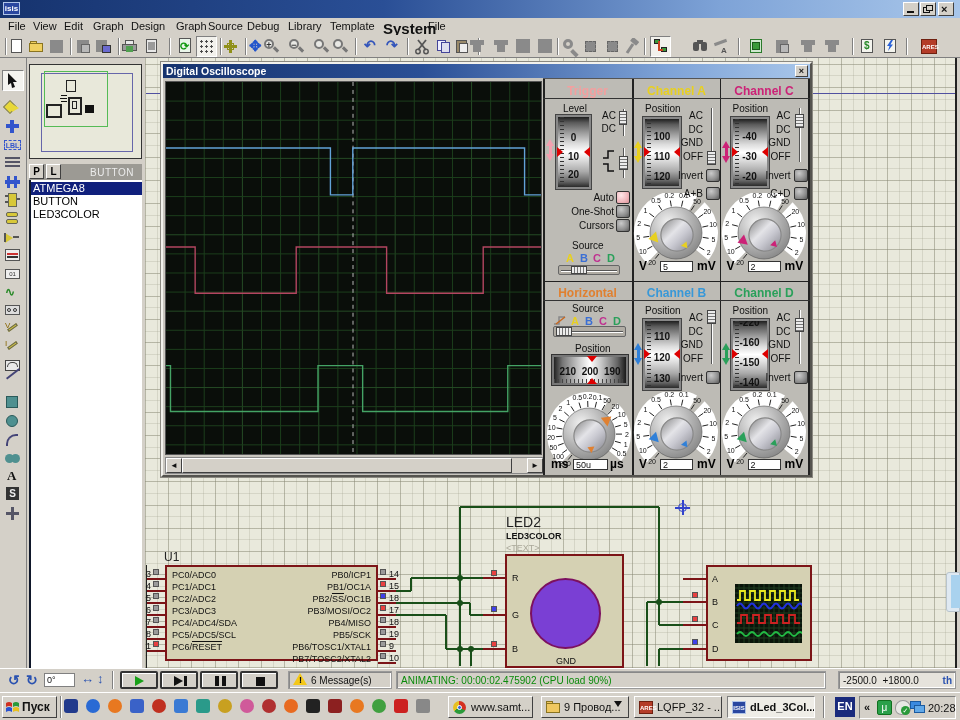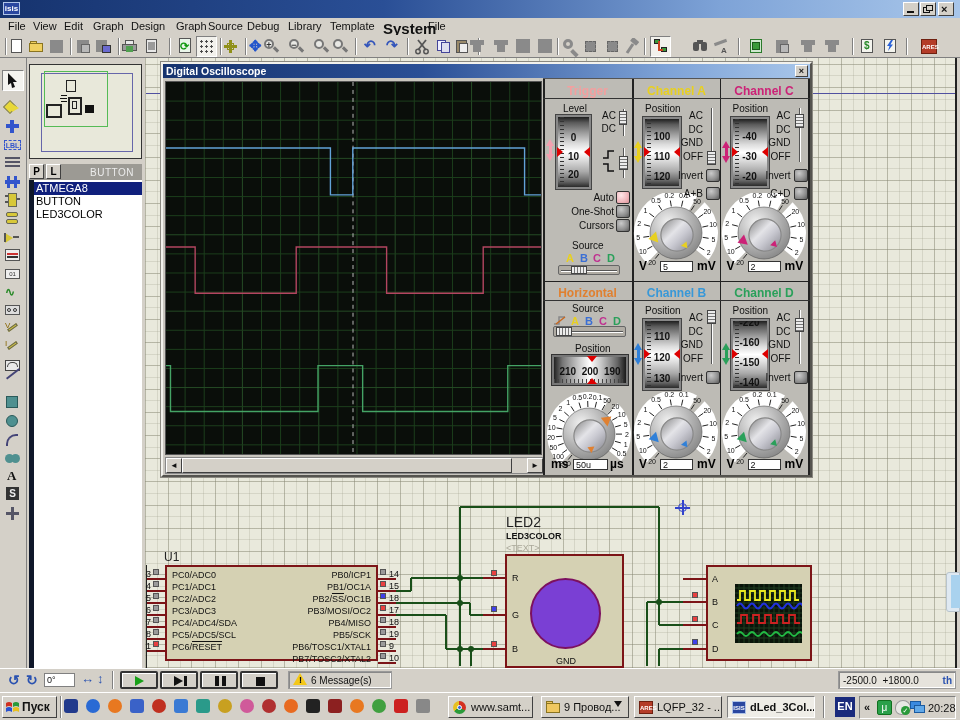--- a/index.html
+++ b/index.html
@@ -325,21 +325,21 @@
 <div class="ab" style="left:30px;top:33px;width:7px;height:1px;background:#111;"></div>
 <div class="ab" style="left:31px;top:36px;width:6px;height:1px;background:#111;"></div>
 <div class="ab" style="left:31px;top:30px;width:6px;height:1px;background:#111;"></div>
 <div class="ab" style="left:36px;top:15px;width:10px;height:12px;border:1px solid #222;"></div>
 </div>
 <div class="ab" style="left:2px;top:106px;width:113px;height:16px;background:#9c9a94;">
 <div class="ab bevel-out" style="left:0px;top:0px;width:15px;height:15px;background:#d4d0c8;font-size:10px;font-weight:bold;text-align:center;line-height:14px;">P</div>
 <div class="ab bevel-out" style="left:17px;top:0px;width:15px;height:15px;background:#d4d0c8;font-size:10px;font-weight:bold;text-align:center;line-height:14px;">L</div>
 <div class="ab" style="left:0;right:8px;top:3px;text-align:right;color:#ececec;font-size:10px;letter-spacing:0.5px;">BUTTON</div>
 </div>
-<div class="ab" style="left:2px;top:122px;width:113px;height:488px;background:#fff;border-left:5px solid #0f172a;padding-top:2px;">
+<div class="ab" style="left:2px;top:122px;width:113px;height:488px;background:#fff;border-left:2px solid #0f172a;padding-top:2px;">
 <div style="background:#10207c;color:#fff;font-size:11px;padding:0 2px;height:13px;line-height:13px;">ATMEGA8</div>
 <div style="color:#000;font-size:11px;padding:0 2px;height:13px;line-height:13px;">BUTTON</div>
 <div style="color:#000;font-size:11px;padding:0 2px;height:13px;line-height:13px;">LED3COLOR</div>
 </div>
 </div>
 <div class="ab" style="left:145px;top:58px;width:812px;height:610px;background:#e9e9dc;border-right:2px solid #222;
 background-image:
  repeating-linear-gradient(90deg, rgba(130,130,110,0.38) 0 1px, transparent 1px 23.2px),
  repeating-linear-gradient(0deg, rgba(130,130,110,0.38) 0 1px, transparent 1px 23.2px),
  repeating-linear-gradient(90deg, rgba(150,150,130,0.24) 0 1px, transparent 1px 11.6px),
@@ -968,20 +968,23 @@
       <div class="ab" style="left:20px;top:3px;width:4px;height:10px;background:#111;"></div>
     </div>
 <div class="ab" style="left:240px;top:2px;width:38px;height:18px;background:#d4d0c8;border:2px solid #333;border-radius:2px;box-shadow:inset 1px 1px 0 #fff;">
       <div class="ab" style="left:14px;top:4px;width:9px;height:9px;background:#111;"></div>
     </div>
 <div class="ab" style="left:288px;top:2px;width:104px;height:18px;border:1px solid #999;box-shadow:inset 1px 1px 0 #888,inset -1px -1px 0 #fff;">
 <div class="ab" style="left:4px;top:1px;width:0;height:0;border-left:7px solid transparent;border-right:7px solid transparent;border-bottom:12px solid #f4c818;"></div>
 <div class="ab" style="left:10px;top:3px;font-size:9px;font-weight:bold;color:#111;">!</div>
 <div class="ab" style="left:22px;top:3px;font-size:10px;color:#111;">6 Message(s)</div>
 </div>
+<div class="ab" style="left:396px;top:2px;width:430px;height:18px;border:1px solid #999;box-shadow:inset 1px 1px 0 #888,inset -1px -1px 0 #fff;">
+<div class="ab" style="left:4px;top:3px;font-size:10px;color:#0a8a0a;">ANIMATING: 00:00:02.475902 (CPU load 90%)</div>
+</div>
 <div class="ab" style="left:838px;top:2px;width:118px;height:18px;border:1px solid #999;box-shadow:inset 1px 1px 0 #888,inset -1px -1px 0 #fff;background:#e6e3dc;">
 <div class="ab" style="left:4px;top:3px;font-size:10px;color:#111;">-2500.0&nbsp; +1800.0</div>
 <div class="ab" style="right:3px;top:3px;font-size:10px;color:#2a52b0;font-weight:bold;">th</div>
 </div>
 </div>
 <div class="ab" style="left:0;top:692px;width:960px;height:28px;background:#d4d0c8;border-top:1px solid #fff;">
 <div class="ab bevel-out" style="left:2px;top:3px;width:55px;height:22px;background:#d4d0c8;">
 <svg class="ab" style="left:3px;top:3px;" width="14" height="14" viewBox="0 0 14 14">
 <path d="M0,3 Q3,1 6,3 L6,7 Q3,5 0,7 Z" fill="#d03020"></path>
         <path d="M7,3 Q10,1 13,3 L13,7 Q10,5 7,7 Z" fill="#2a9a3a"></path>

